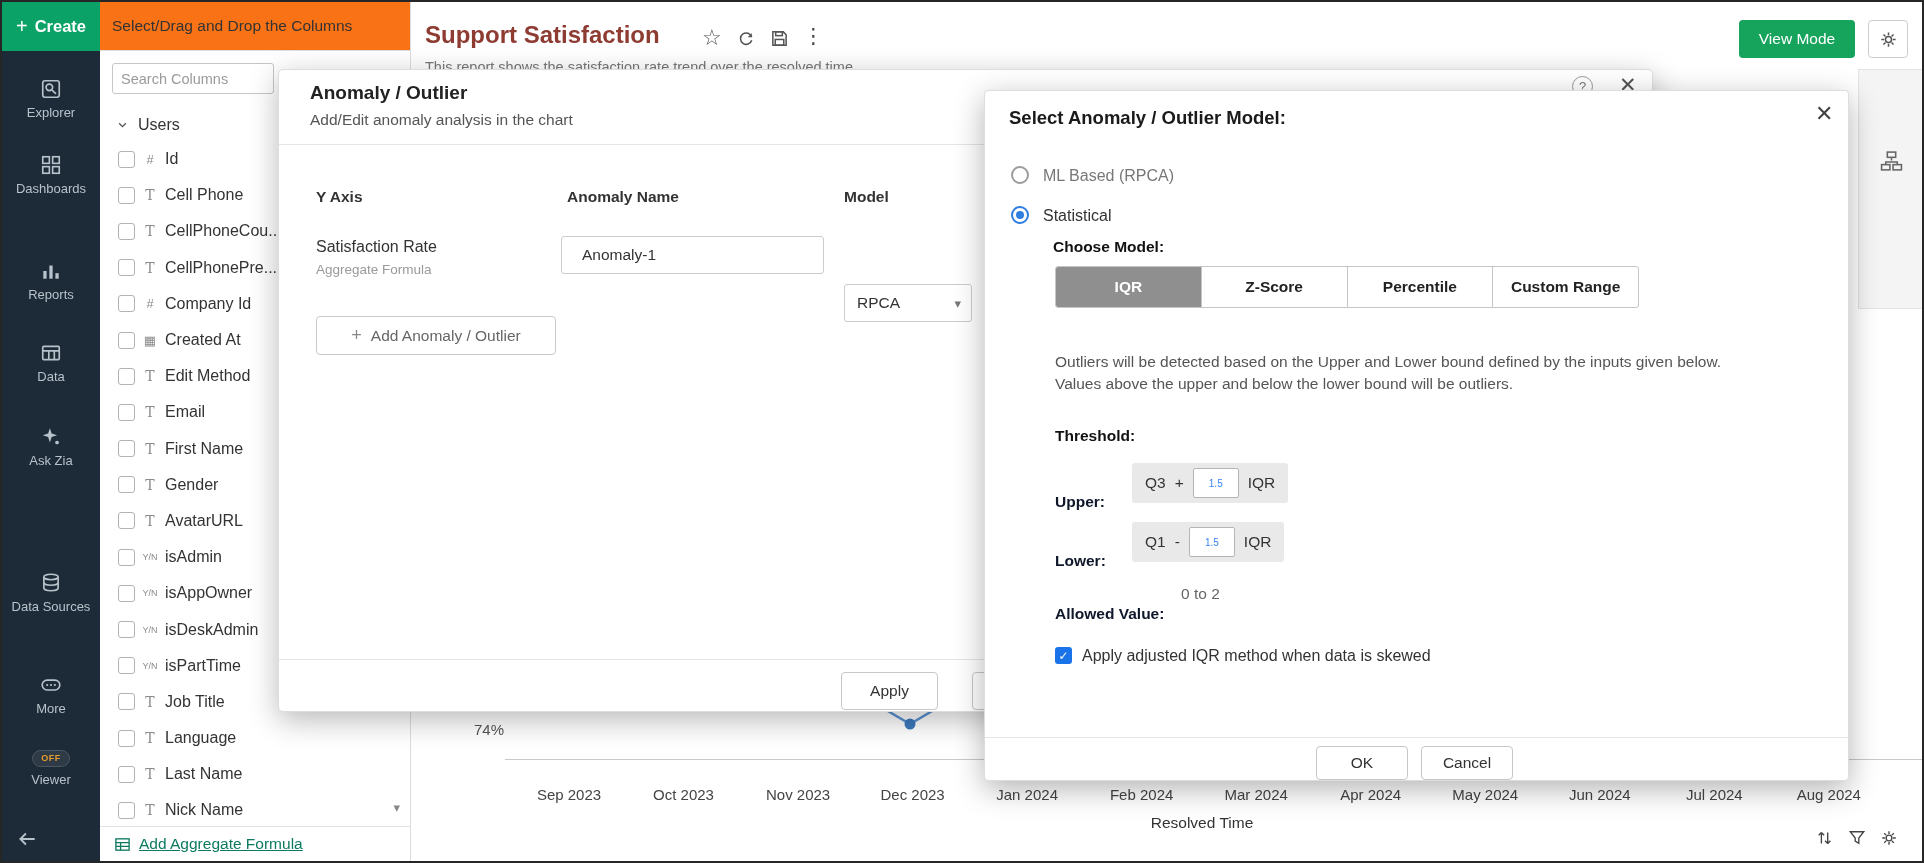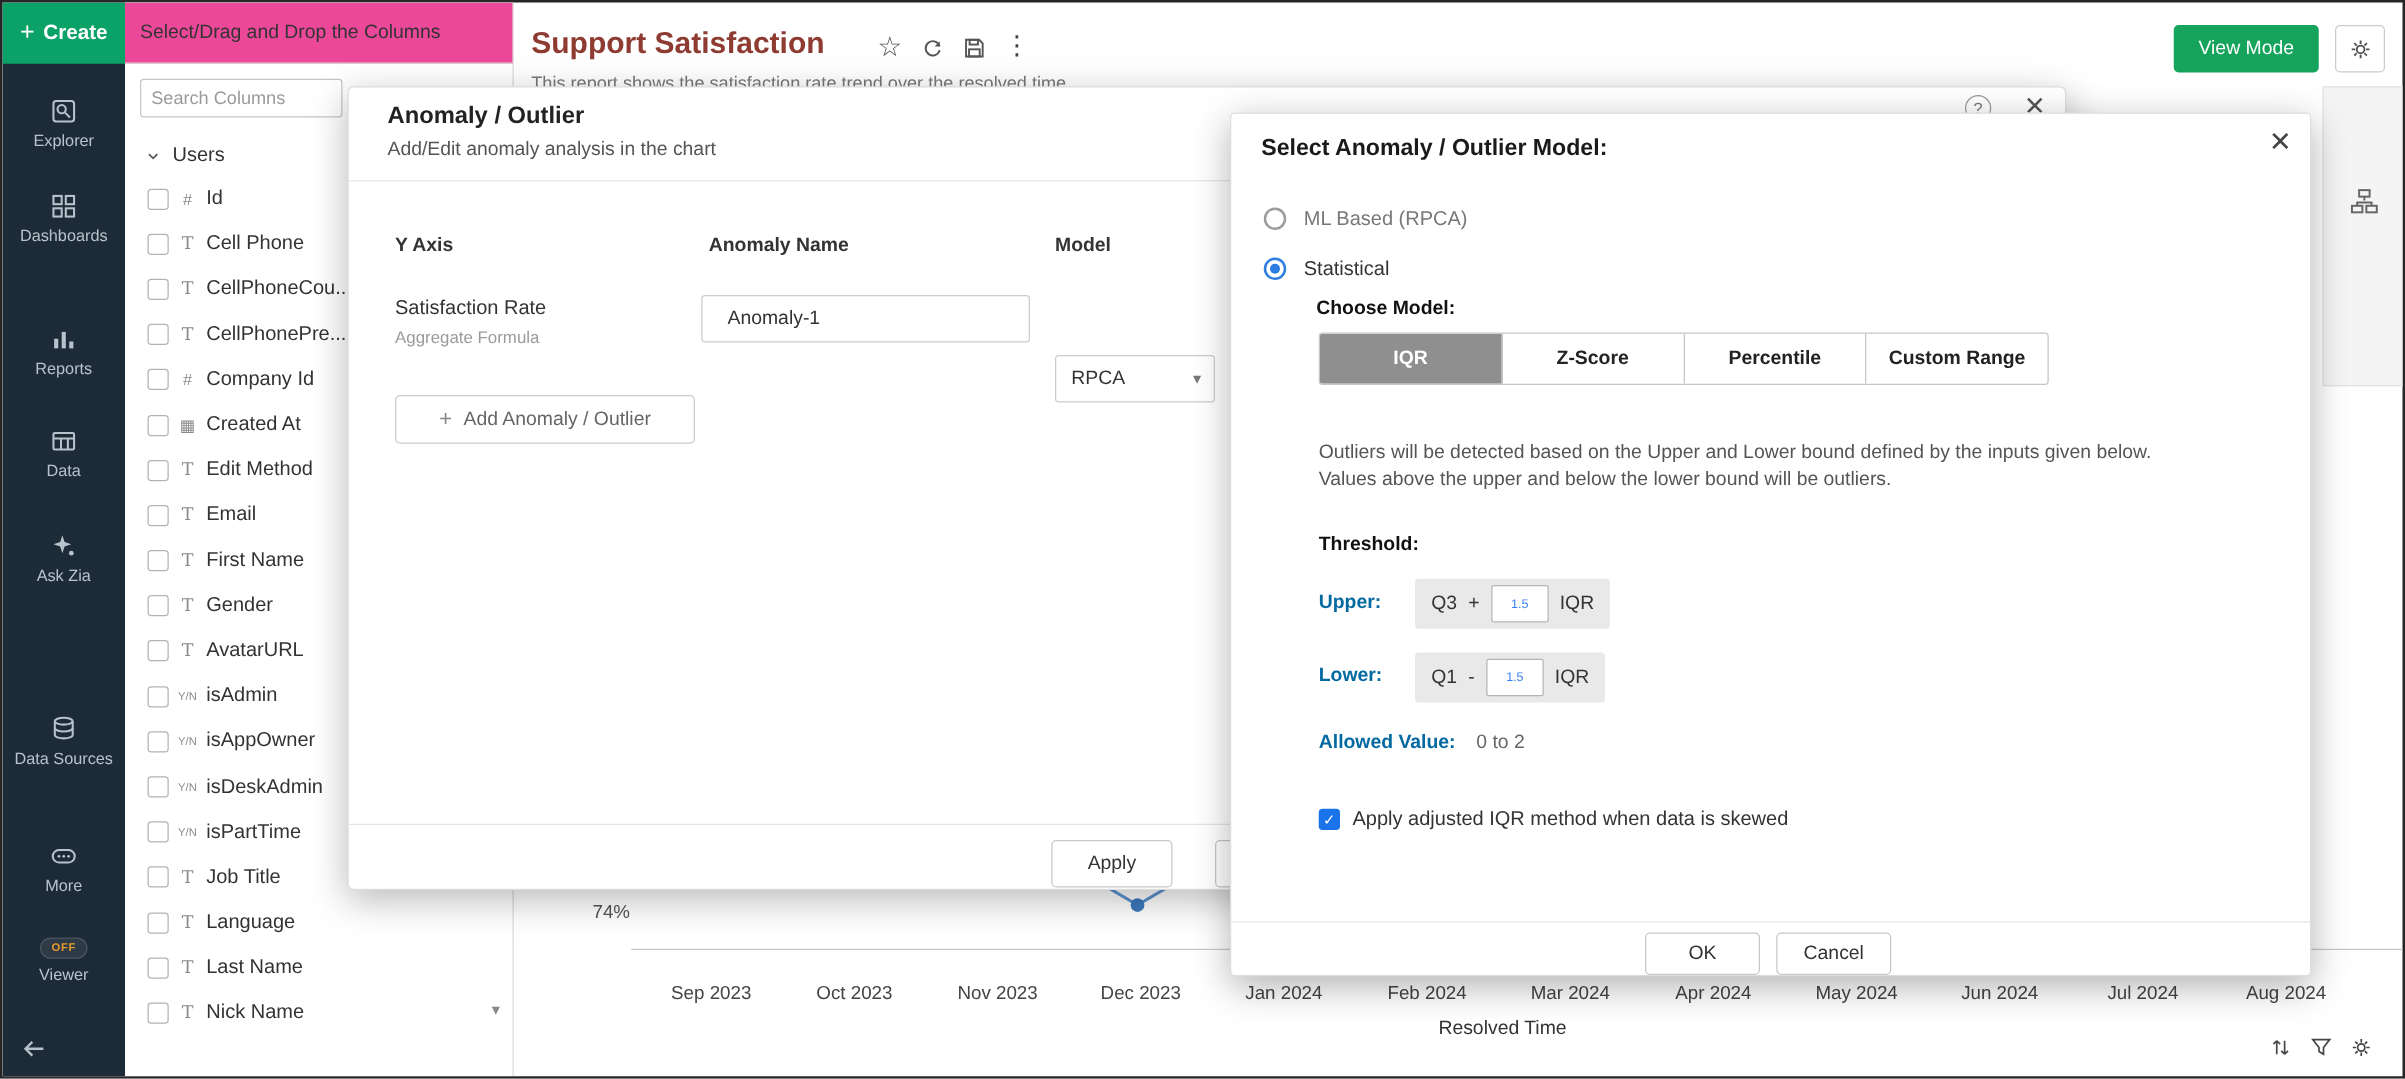--- a/index.html
+++ b/index.html
@@ -18,21 +18,21 @@
   .create-btn .plus{ font-size:20px; font-weight:normal; }
   .nav-item{ position:absolute; left:0; width:98px; text-align:center; color:#b8c2cb; font-size:13px; line-height:1.25;}
   .nav-item svg{ display:block; margin:0 auto 5px auto; stroke:#b8c2cb; fill:none; stroke-width:1.5;}
   .nav-item svg .fil{ fill:#b8c2cb; stroke:none;}
   .off-pill{ width:38px; height:17px; margin:0 auto 5px auto; background:#2e3a46; border:1px solid #4b5761; border-radius:9px; font-size:9px; letter-spacing:.5px; color:#e39b2d; display:flex; align-items:center; justify-content:center; font-weight:bold;}
   .collapse-btn{ position:absolute; left:14px; top:826px; }
   .collapse-btn svg{ stroke:#b8c2cb; fill:none; stroke-width:1.7;}
 
   
   .panel{ position:absolute; left:98px; top:0; width:311px; height:100%; background:#fff; border-right:1px solid #dcdcdc; z-index:4;}
-  .panel-header{ height:49px; background:#ec4899; border-bottom:1px solid #ddd; font-size:15.5px; color:#333; display:flex; align-items:center; padding:0 12px;}
+  .panel-header{ height:49px; background:#f97316; border-bottom:1px solid #ddd; font-size:15.5px; color:#333; display:flex; align-items:center; padding:0 12px;}
   .search-box{ position:absolute; left:12px; top:61px; width:162px; height:31px; border:1px solid #c6c6c6; border-radius:3px; padding:0 8px; font-size:14.5px; color:#333; font-family:inherit;}
   .search-box::placeholder{ color:#9a9a9a; }
   .group-row{ position:absolute; left:16px; top:108px; height:30px; display:flex; align-items:center; gap:9px; font-size:16px; color:#333;}
   .group-row svg{ stroke:#555; fill:none; stroke-width:1.6;}
   .col-list{ position:absolute; left:0; top:139px; width:100%; }
   .col-row{ height:36.2px; display:flex; align-items:center; }
   .cb{ width:17px; height:17px; border:1.5px solid #b3b3b3; border-radius:3px; background:#fff; margin-left:18px; flex:none;}
   .ctype{ width:30px; flex:none; text-align:center; color:#8b8b8b; font-family:"DejaVu Serif",serif; font-size:14px;}
   .ctype.num,.ctype.date{ font-family:"Liberation Sans",sans-serif; font-size:13px;}
   .ctype.bool{ font-family:"Liberation Sans",sans-serif; font-size:9px;}
@@ -90,21 +90,21 @@
   .radio.on{ border:2px solid #2e7de1; display:flex; align-items:center; justify-content:center;}
   .radio.on::after{ content:""; width:8px; height:8px; border-radius:50%; background:#2e7de1;}
   .radio-label{ position:absolute; left:58px; font-size:16px;}
   .m2-bold{ position:absolute; font-size:15.5px; font-weight:bold; color:#111;}
   .tabs{ position:absolute; left:70px; top:175px; width:584px; height:42px; display:flex; border:1px solid #c6c6c6; border-radius:3px; overflow:hidden; background:#fff;}
   .tab{ flex:1; display:flex; align-items:center; justify-content:center; font-size:15.5px; font-weight:600; color:#222; border-right:1px solid #c6c6c6;}
   .tab:last-child{ border-right:none;}
   .tab.active{ background:#8f8f8f; color:#fff;}
   .m2-desc{ position:absolute; left:70px; top:226px; font-size:15px; color:#8a8a8a;}
   .m2-para{ position:absolute; left:70px; top:260px; width:700px; font-size:15.5px; color:#555; line-height:1.45;}
-  .thr-label{ position:absolute; left:70px; font-size:15.5px; font-weight:bold; color:#0369a1;}
+  .thr-label{ position:absolute; left:70px; font-size:15.5px; font-weight:bold; color:#0f172a;margin-top:20px;}
   .thr{ position:absolute; left:147px; height:40px; display:inline-flex; align-items:center; gap:9px; background:#e9e9e9; border-radius:3px; padding:0 13px; font-size:15.5px; color:#333;}
   .thr-input{ width:46px; height:30px; border:1px solid #b5b5b5; border-radius:2px; text-align:center; font-size:10px; background:#fff; font-family:inherit; color:#3b82f6;}
   .allowed-val{ position:absolute; left:196px; top:494px; font-size:15.5px; color:#666;}
   .chk{ position:absolute; left:70px; top:556px; width:17px; height:17px; background:#1a73e8; border-radius:3px; color:#fff; font-size:12px; display:flex; align-items:center; justify-content:center;}
   .chk-label{ position:absolute; left:97px; top:556px; font-size:16px; color:#333;}
 </style>
 </head>
 <body>
 
 <div class="app" data-interactable="false">
@@ -285,20 +285,27 @@
         </div>
       <div class="col-row" data-interactable="true">
           <div class="cb" data-interactable="true"></div>
           <span class="ctype" data-interactable="false">T</span>
           <span class="clabel" data-interactable="false">Nick Name</span>
         </div>
     </div>
 
     <div class="scroll-chevron" data-interactable="true">▾</div>
 
+    <div class="panel-footer" data-interactable="false">
+      <svg width="17" height="17" viewBox="0 0 18 18" data-interactable="false">
+          <rect x="2" y="3" width="14" height="12"></rect>
+          <path d="M2 7h14M7 7v8M2 11h14"></path>
+        </svg>
+      <span class="agg-link" data-interactable="true">Add Aggregate Formula</span>
+    </div>
   </section>
 
   <div class="report-title" data-interactable="false">Support Satisfaction</div>
   <span class="title-icon" style="left:700px; top:23px; font-size:22px;" data-interactable="true">☆</span>
   <span class="title-icon" style="left:735px; top:27px;" data-interactable="true">
     <svg width="19" height="19" viewBox="0 0 20 20" class="icon-stroke">
         <path d="M15.5 8.5A6 6 0 1 0 15.5 11.8" fill="none"></path>
         <path d="M15.5 4.3v4.4h-4.2z" fill="#555" stroke="none"></path>
       </svg>
   </span>

